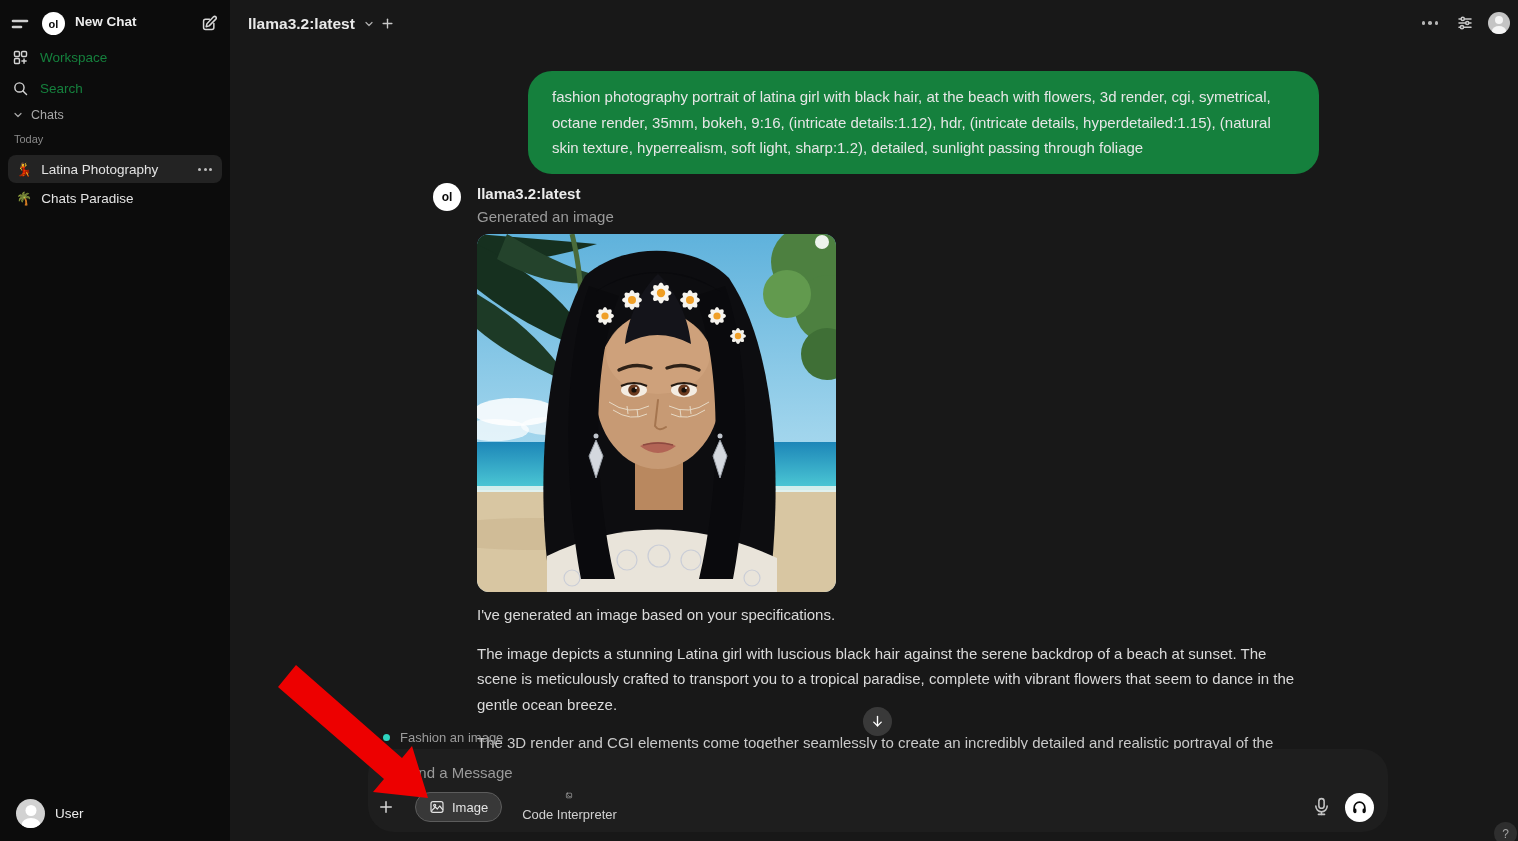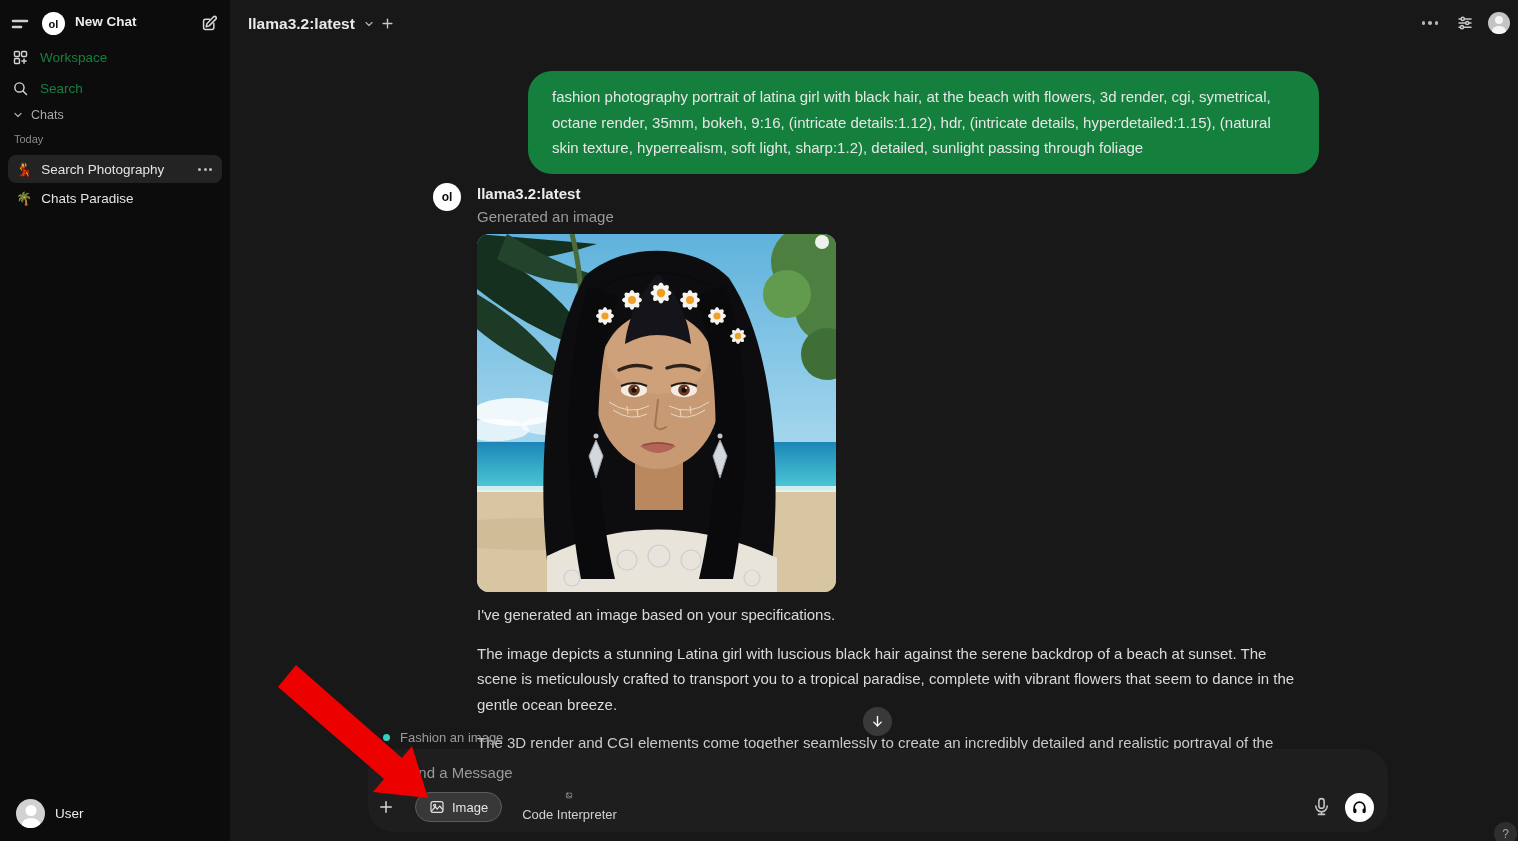--- a/index.html
+++ b/index.html
@@ -171,21 +171,21 @@
             <polyline points="6,9 12,15 18,9"></polyline>
           </svg>
       </span>
       <span class="lbl">Chats</span>
     </div>
 
     <div class="sb-date">Today</div>
 
     <div class="chat-item active" style="top:155px;">
       <span class="emoji">💃</span>
-      <span class="title">Search Photography</span>
+      <span class="title">Latina Photography</span>
       <span class="chat-dots">
           <i></i>
           <i></i>
           <i></i>
         </span>
     </div>
     <div class="chat-item" style="top:184px;">
       <span class="emoji">🌴</span>
       <span class="title">Chats Paradise</span>
     </div>

